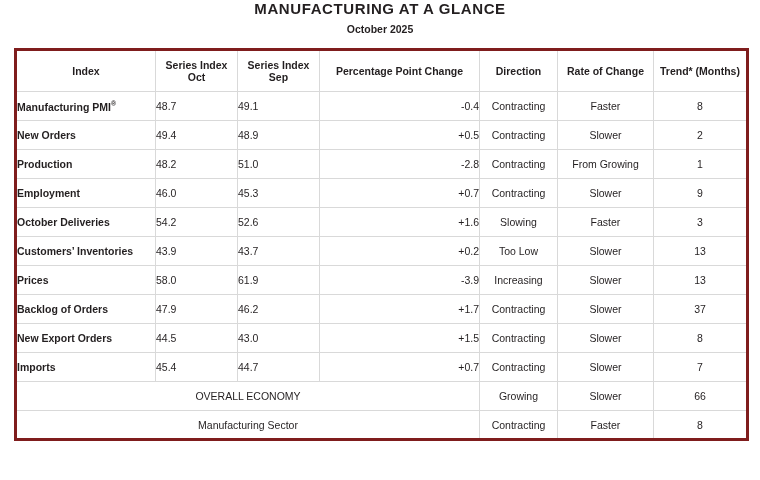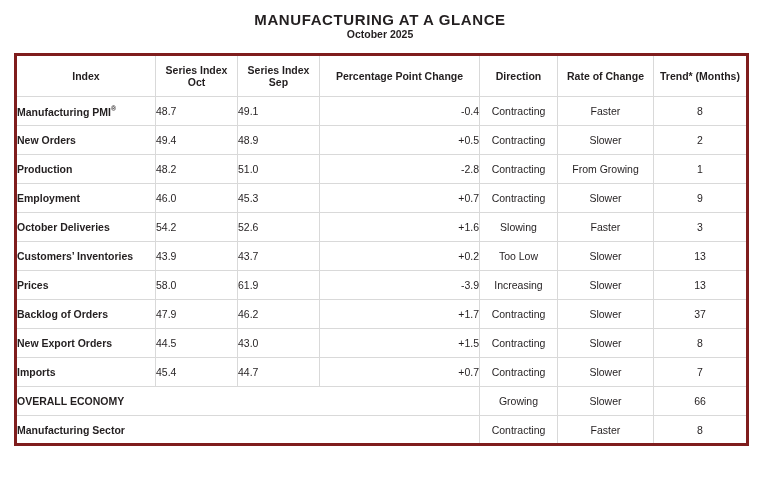--- a/index.html
+++ b/index.html
@@ -18,28 +18,29 @@
     width: 760px;
     height: 480px;
     position: relative;
     box-sizing: border-box;
   }
   .title {
     text-align: center;
     font-size: 15px;
     font-weight: bold;
     letter-spacing: 0.6px;
-    margin-top: 11px;
+    margin-top: 0;
     text-transform: uppercase;
     font-family: "Liberation Sans", sans-serif;
   }
   .subtitle {
     text-align: center;
     font-size: 10.5px;
     font-weight: bold;
+    margin-top: 6px;
   }
   .table-wrap {
     margin: 13px 14px 0 14px;
   }
   table.glance {
     border-collapse: collapse;
     width: 732px;
     table-layout: fixed;
     border: 3px solid #7f1d1d;
   }
@@ -74,22 +75,22 @@
     text-align: left;
   }
   td.ppc {
     text-align: right;
     padding-right: 50px;
   }
   td.dir, td.roc, td.trend {
     text-align: center;
   }
   td.overall {
-    font-weight: bold;
-    text-align: left;
+    font-weight: normal;
+    text-align: center;
   }
   sup {
     font-size: 7px;
     vertical-align: super;
   }
   col.c-index { width: 140px; }
   col.c-oct   { width: 82px; }
   col.c-sep   { width: 82px; }
   col.c-ppc   { width: 160px; }
   col.c-dir   { width: 78px; }

